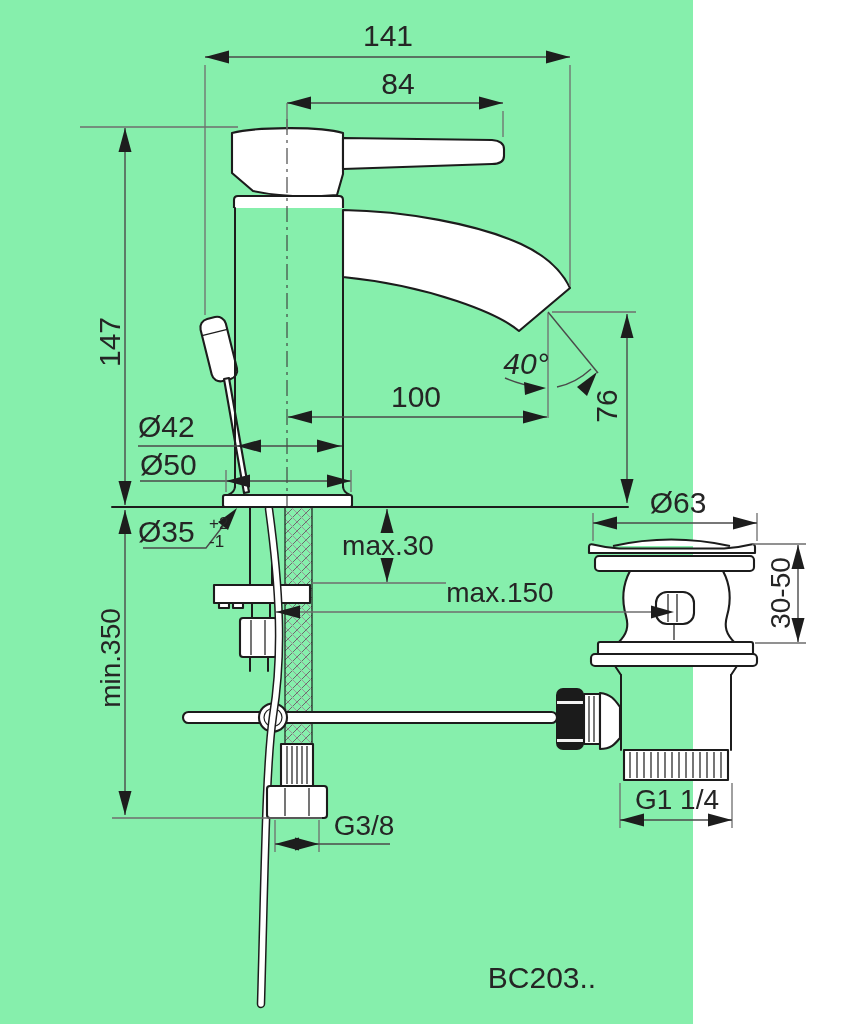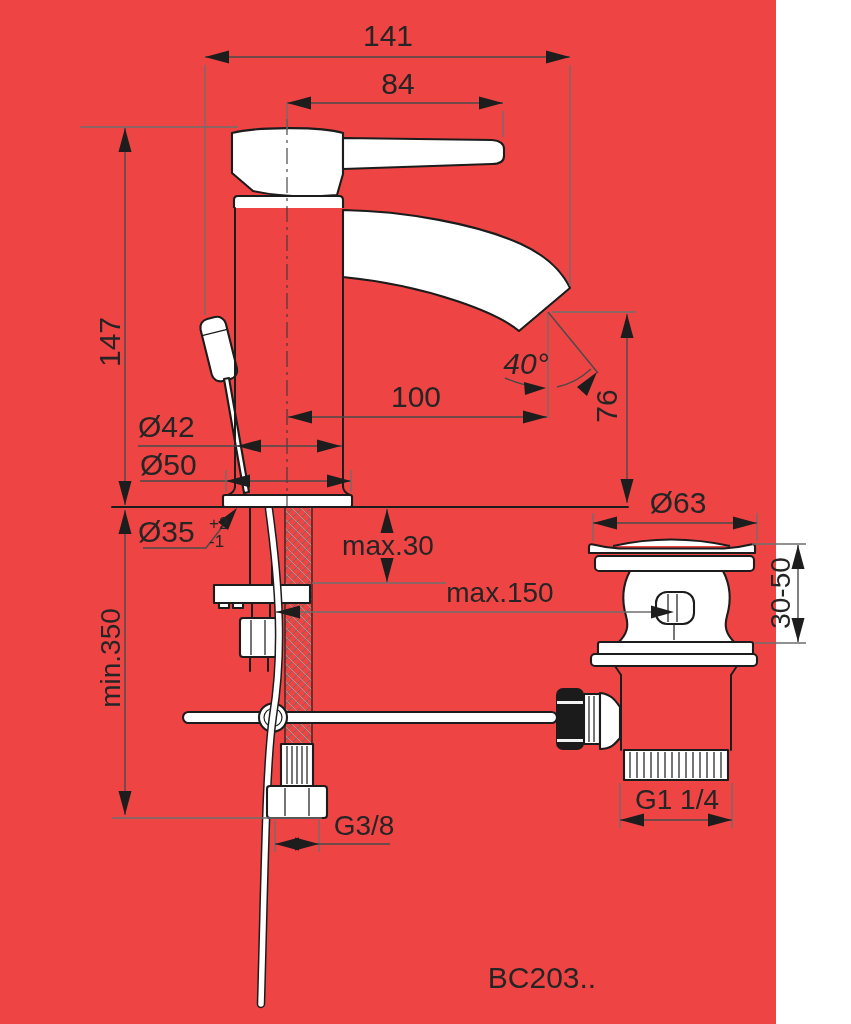--- a/index.html
+++ b/index.html
@@ -1,16 +1,16 @@
 <!DOCTYPE html>
 <html><head>
 <meta charset="utf-8">
 <style>
   html,body{margin:0;padding:0;background:#fff;}
-  .sheet{position:relative;width:776px;height:1024px;background:#ef4444;font-family:"Liberation Sans",sans-serif;}
+  .sheet{position:relative;width:693px;height:1024px;background:#86efac;font-family:"Liberation Sans",sans-serif;}
   svg{display:block;}
   text{fill:#252525;font-family:"Liberation Sans",sans-serif;}
   .part{stroke:#1c1c1c;stroke-width:2.1;fill:#ffffff;stroke-linejoin:round;}
   .partline{stroke:#1c1c1c;stroke-width:2;fill:none;stroke-linecap:round;}
   .thin{stroke:#1c1c1c;stroke-width:1.2;fill:none;}
   .dim{stroke:#4a4a4a;stroke-width:1.4;fill:none;}
   .ref{stroke:#6e6e6e;stroke-width:1.3;fill:none;}
   .arr{fill:#1d1d1d;stroke:none;}
   .lbl{font-size:30px;}
   .lbl-m{font-size:28px;}

